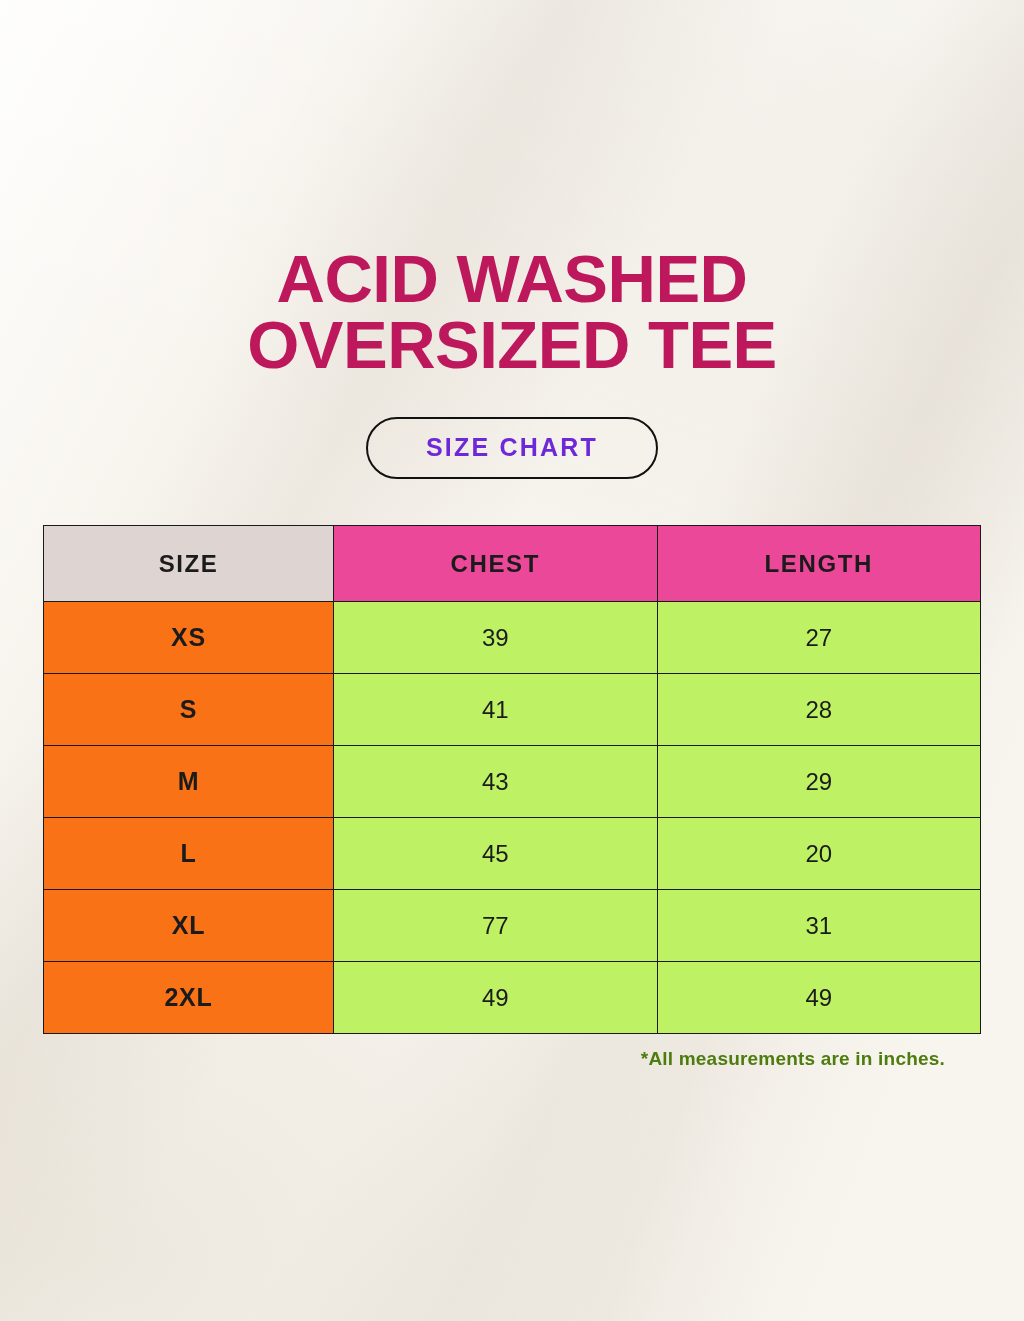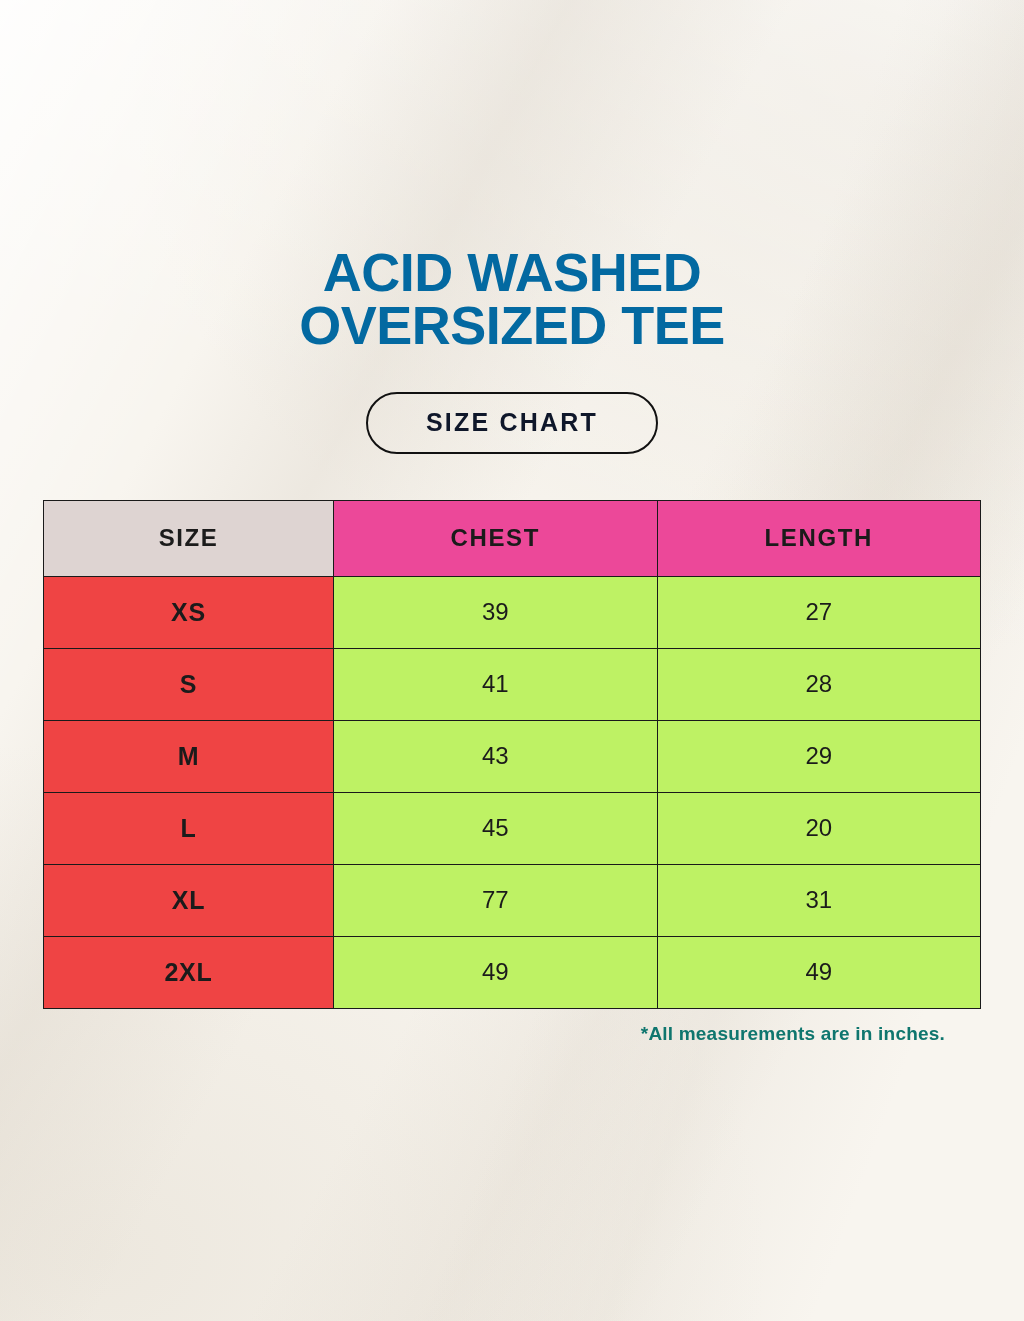--- a/index.html
+++ b/index.html
@@ -35,41 +35,41 @@
       linear-gradient(110deg, rgba(255,255,255,0) 60%, rgba(213,205,192,0.22) 72%, rgba(255,255,255,0) 86%);
     pointer-events: none;
   }
   .content {
     position: relative;
     z-index: 2;
     padding-top: 246px;
   }
   .title {
     text-align: center;
-    color: #0369a1;
+    color: #be185d;
     font-weight: bold;
-    font-size: 54px;
+    font-size: 67px;
     line-height: 0.98;
     letter-spacing: -0.5px;
     margin: 0 40px;
   }
   .title .line { display: block; }
   .pill-wrap {
     display: flex;
     justify-content: center;
     margin-top: 40px;
   }
   .pill {
     border: 2.5px solid #111;
     border-radius: 40px;
     padding: 14px 58px 15px;
     font-size: 25px;
     font-weight: bold;
     letter-spacing: 2.2px;
-    color: #0f172a;
+    color: #6d28d9;
     background: transparent;
   }
   .table-wrap {
     margin: 46px auto 0;
     width: 938px;
   }
   table {
     border-collapse: collapse;
     width: 100%;
     table-layout: fixed;
@@ -84,36 +84,36 @@
   }
   thead th {
     height: 76px;
     font-size: 24px;
     font-weight: bold;
     letter-spacing: 1.6px;
   }
   .h-size { background: #ded4d2; width: 290px; }
   .h-meas { background: #ec4899; }
   tbody td.c-size {
-    background: #ef4444;
+    background: #f97316;
     font-weight: bold;
     font-size: 25px;
     letter-spacing: 0.8px;
   }
   tbody td.c-val {
     background: #bef264;
     font-size: 24px;
   }
   .footnote {
     width: 866px;
     margin: 14px auto 0;
     text-align: right;
     font-size: 19px;
     font-weight: bold;
-    color: #0f766e;
+    color: #4d7c0f;
     letter-spacing: 0.2px;
   }
 </style>
 </head>
 <body>
 
 <div class="bg-layer"></div>
 <div class="bg-layer2"></div>
 
 <div class="content">

